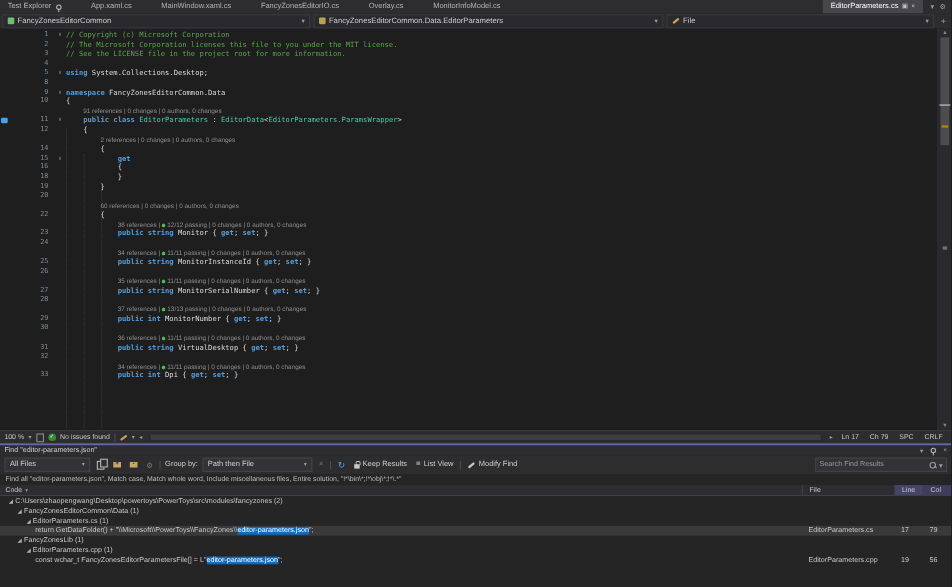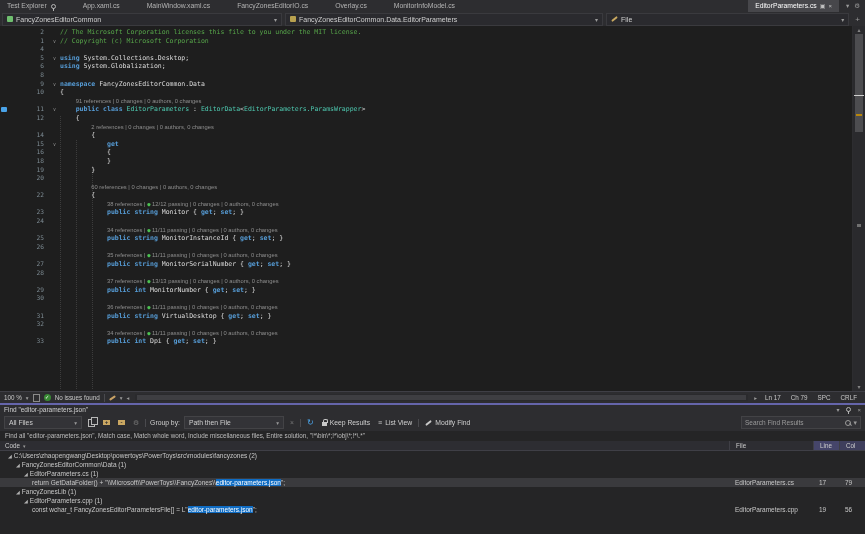--- a/index.html
+++ b/index.html
@@ -175,47 +175,47 @@
 
   <div class="editor">
     <div class="codearea" id="code-lines">
       <div class="iguides">
         <i style="left:60px;top:90px;height:273px"></i>
         <i style="left:76px;top:114px;height:249px"></i>
         <i style="left:92px;top:140px;height:223px"></i>
       </div>
     <div class="crow">
           <span class="cmargin"></span>
-          <span class="clnum">2</span>
-          <span class="cfold"></span>
-          <span class="ccode"><span class="seg-c">// The Microsoft Corporation licenses this file to you under the MIT license.</span></span>
-        </div>
-        <div class="crow">
-          <span class="cmargin"></span>
           <span class="clnum">1</span>
           <span class="cfold">∨</span>
           <span class="ccode"><span class="seg-c">// Copyright (c) Microsoft Corporation</span></span>
         </div>
         <div class="crow">
           <span class="cmargin"></span>
+          <span class="clnum">2</span>
+          <span class="cfold"></span>
+          <span class="ccode"><span class="seg-c">// The Microsoft Corporation licenses this file to you under the MIT license.</span></span>
+        </div>
+        <div class="crow">
+          <span class="cmargin"></span>
+          <span class="clnum">3</span>
+          <span class="cfold"></span>
+          <span class="ccode"><span class="seg-c">// See the LICENSE file in the project root for more information.</span></span>
+        </div>
+        <div class="crow">
+          <span class="cmargin"></span>
           <span class="clnum">4</span>
           <span class="cfold"></span>
           <span class="ccode"></span>
         </div>
         <div class="crow">
           <span class="cmargin"></span>
           <span class="clnum">5</span>
           <span class="cfold">∨</span>
           <span class="ccode"><span class="seg-k">using</span><span class="seg-p"> System.Collections.Desktop;</span></span>
-        </div>
-        <div class="crow">
-          <span class="cmargin"></span>
-          <span class="clnum">6</span>
-          <span class="cfold"></span>
-          <span class="ccode"><span class="seg-k">using</span><span class="seg-p"> System.Globalization;</span></span>
         </div>
         <div class="crow">
           <span class="cmargin"></span>
           <span class="clnum">8</span>
           <span class="cfold"></span>
           <span class="ccode"></span>
         </div>
         <div class="crow">
           <span class="cmargin"></span>
           <span class="clnum">9</span>

